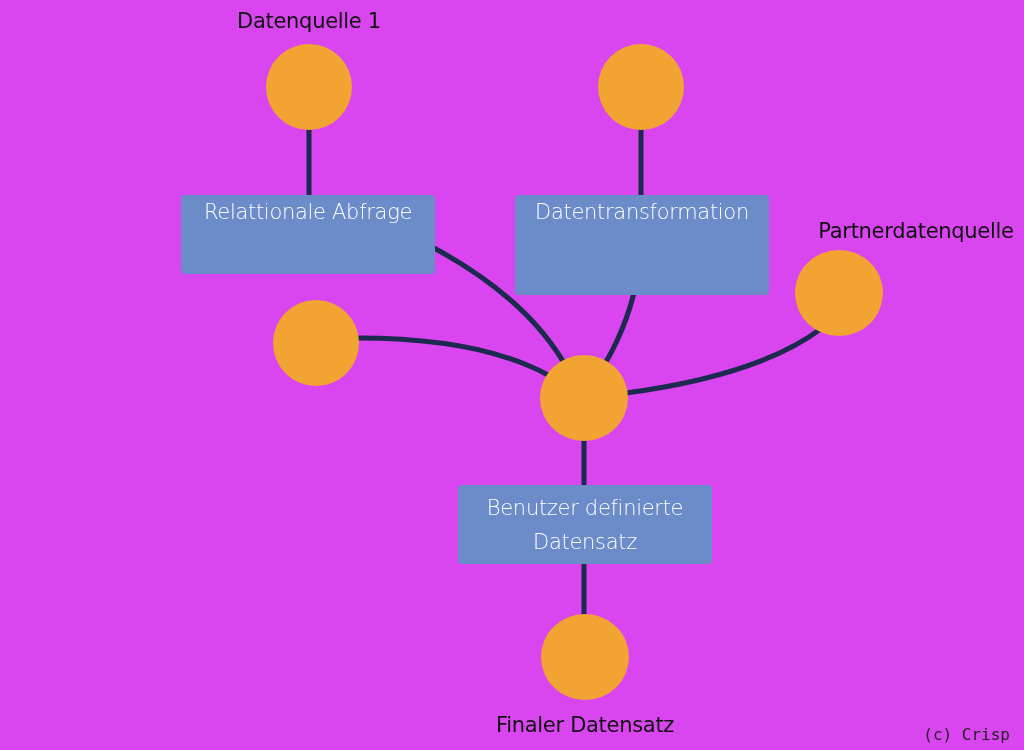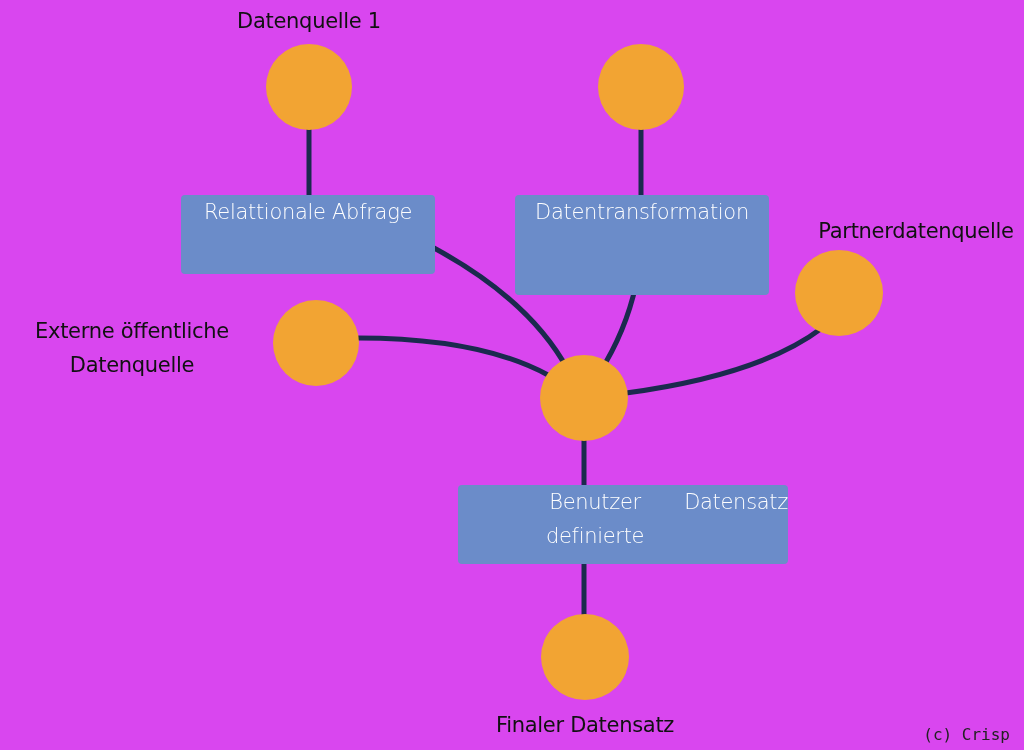--- a/index.html
+++ b/index.html
@@ -38,29 +38,25 @@
   <div class="box" style="left:181px;top:195px;width:254px;height:79px;">
     <span>Relattionale Abfrage</span>
   </div>
   <div class="box" style="left:515px;top:195px;width:254px;height:100px;">
     <span>Datentransformation</span>
   </div>
 
   <div class="label" style="left:806px;top:214px;width:220px;">Partnerdatenquelle</div>
   <div class="node" style="left:795px;top:250px;width:88px;height:86px;"></div>
 
-  <div class="label" style="left:14px;top:314px;width:236px;">
-    <div>Externe öffentliche</div>
-    <div>Datenquelle</div>
-  </div>
   <div class="node" style="left:273px;top:300px;width:86px;height:86px;"></div>
 
   <div class="node" style="left:540px;top:355px;width:88px;height:86px;"></div>
 
-  <div class="box" style="left:458px;top:485px;width:282px;height:79px;flex-direction:row;padding-left:48px;">
+  <div class="box" style="left:458px;top:485px;width:254px;height:79px;flex-direction:column;">
     <span>Benutzer definierte</span>
     <span>Datensatz</span>
   </div>
 
   <div class="node" style="left:541px;top:614px;width:88px;height:86px;"></div>
   <div class="label" style="left:460px;top:708px;width:250px;">Finaler Datensatz</div>
 
   <div class="credit">(c) Crisp</div>
 </div>
 

